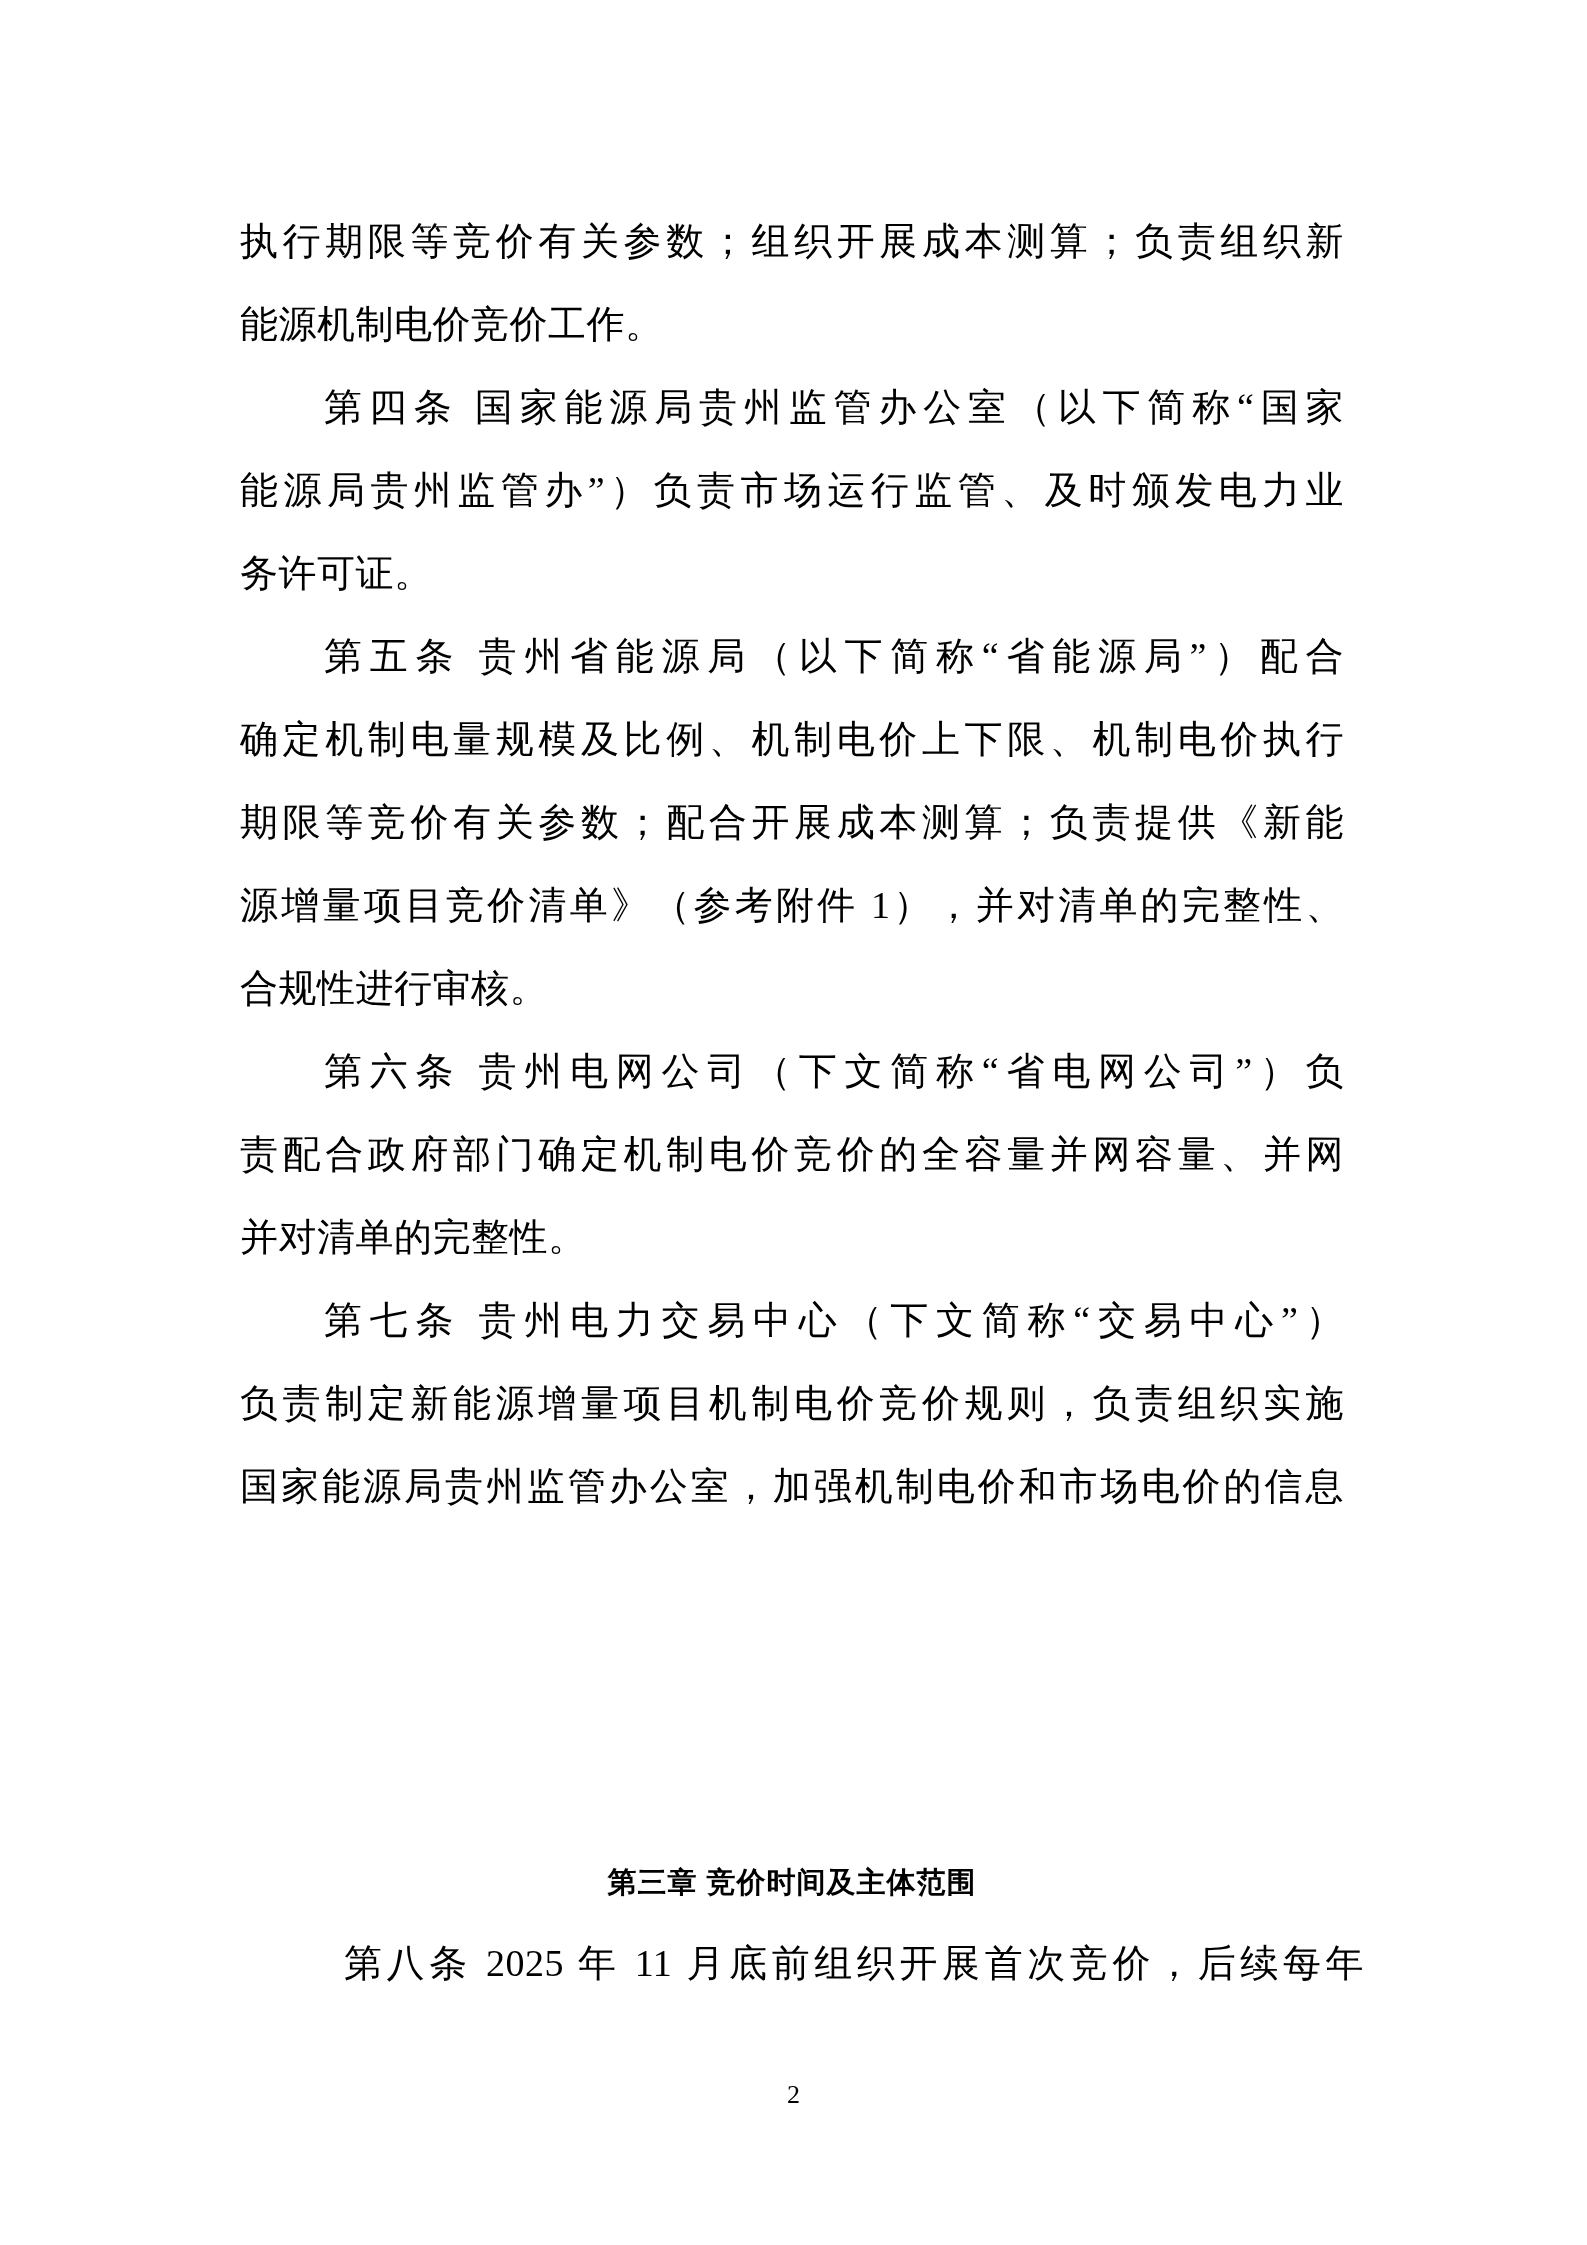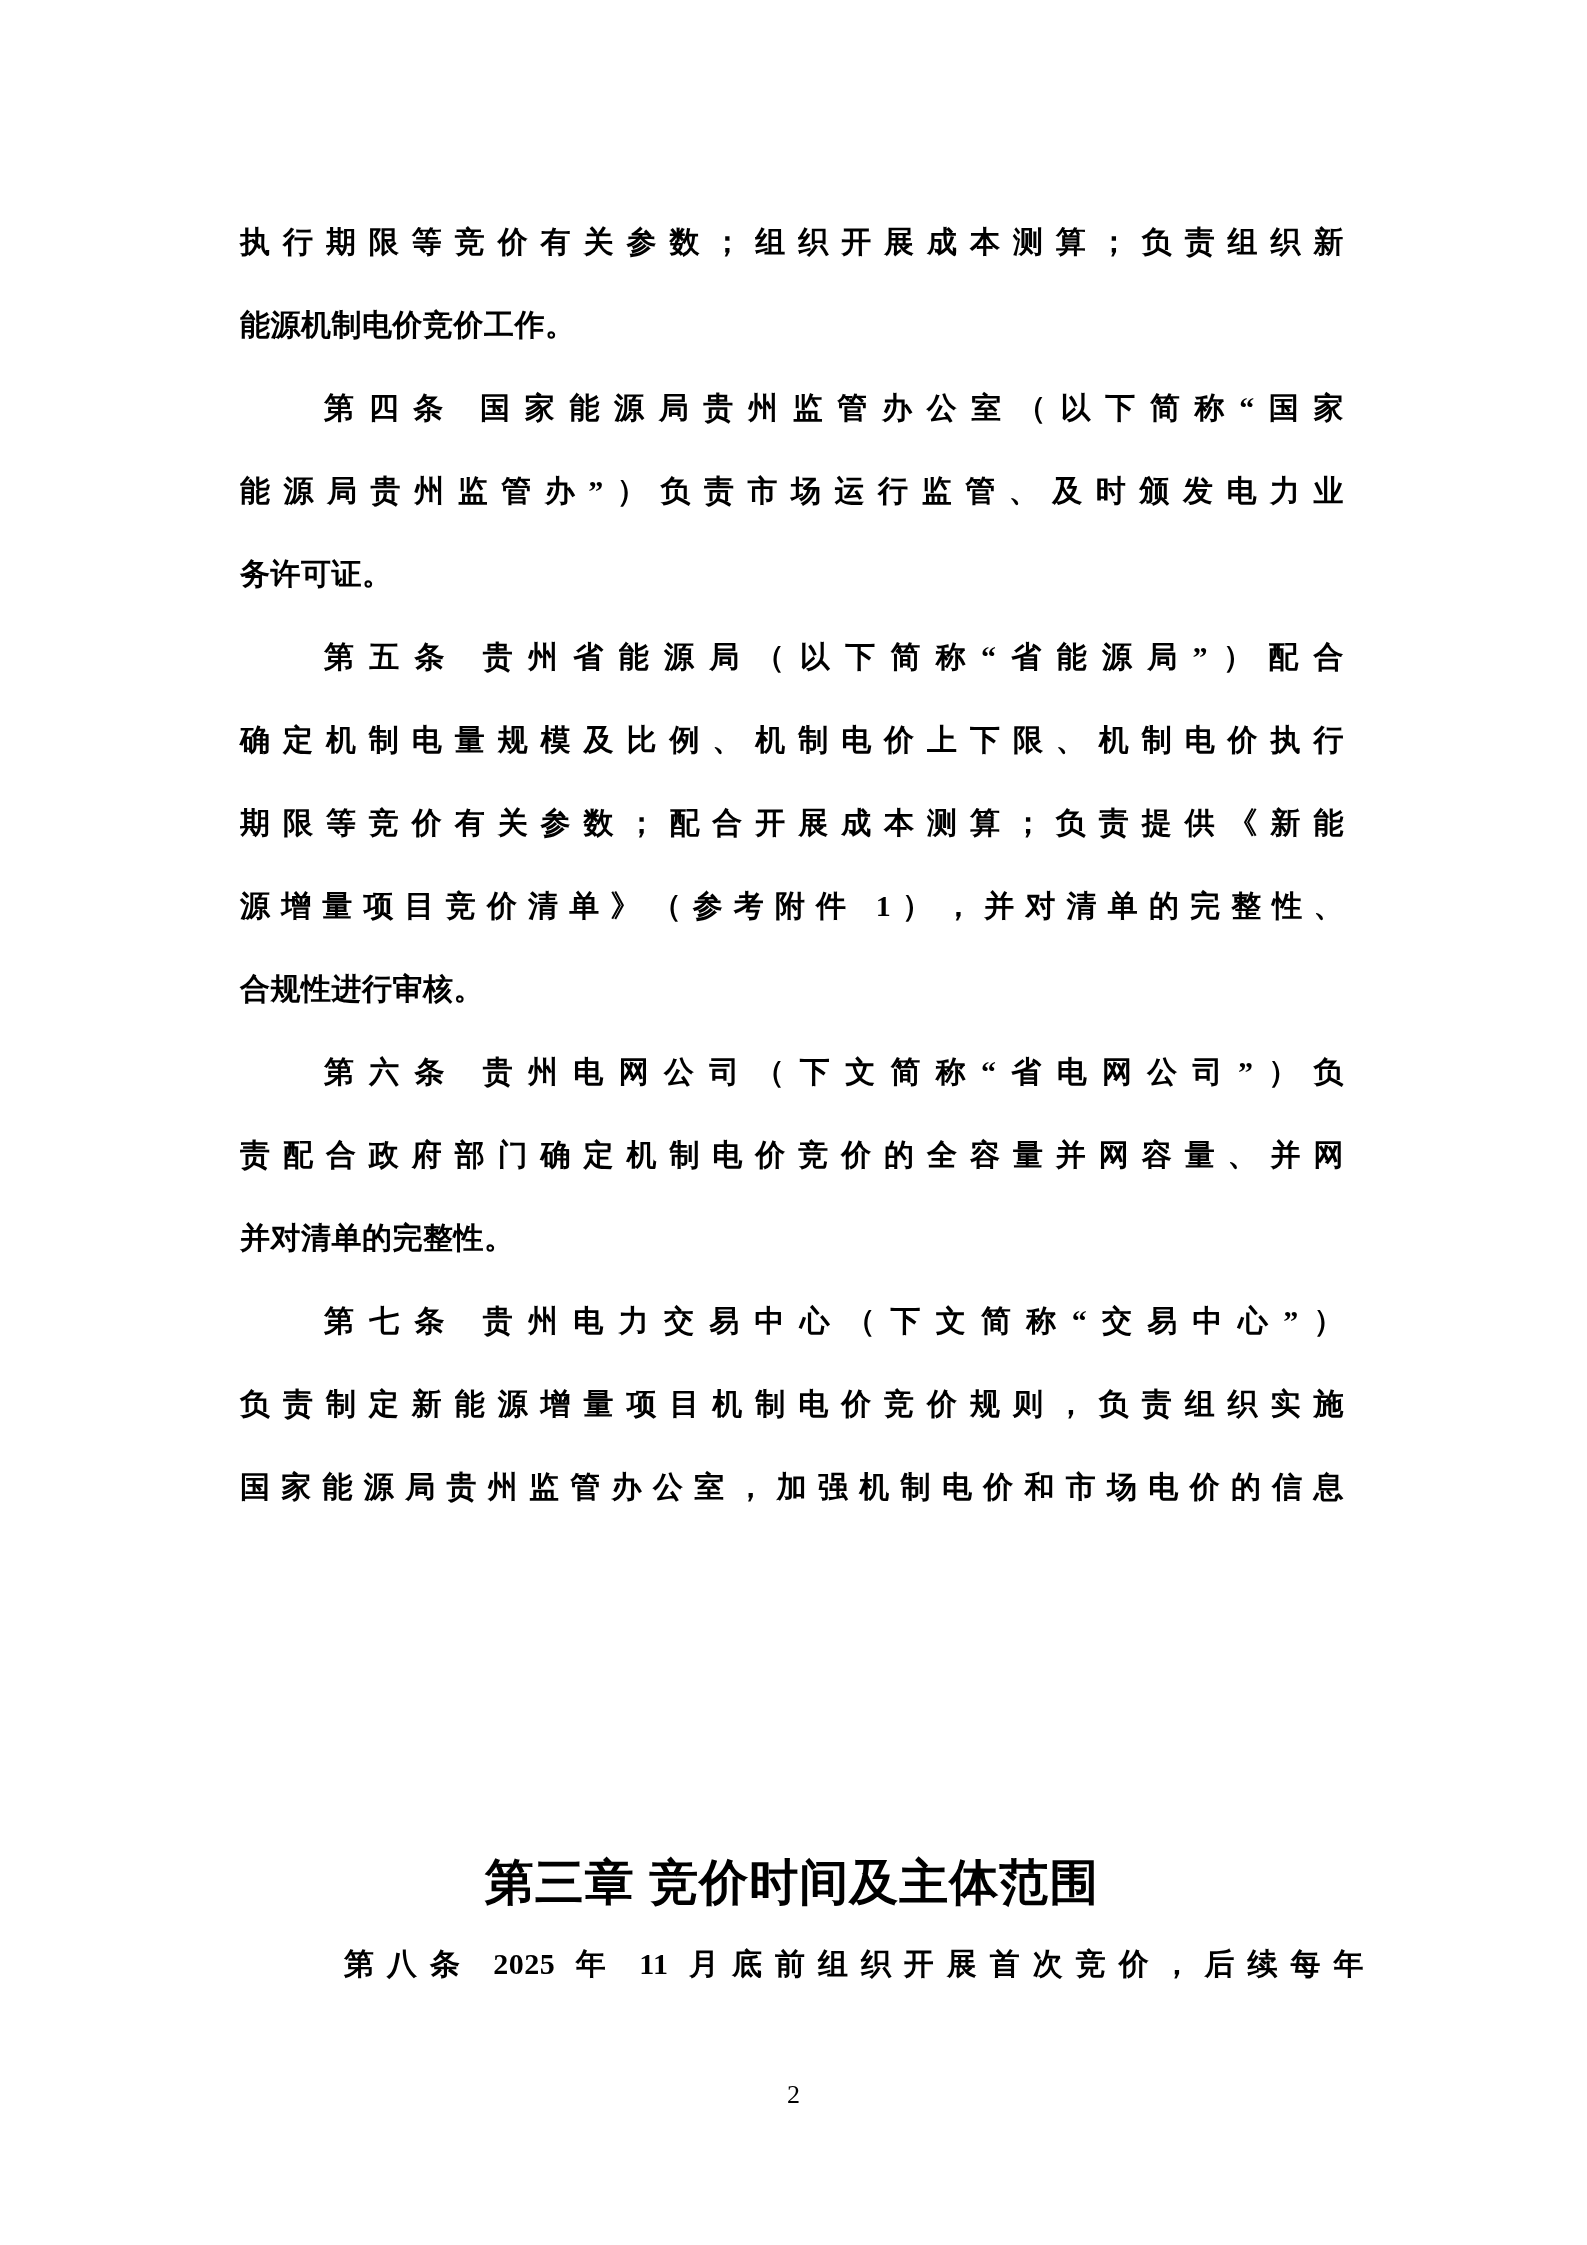--- a/index.html
+++ b/index.html
@@ -18,47 +18,46 @@
     font-family: "Liberation Serif", "DejaVu Serif", serif;
     overflow: hidden;
   }
   .body-text {
     position: absolute;
     left: 240px;
     top: 200px;
     width: 1104px;
   }
   .line {
-    font-size: 30px;
+    font-size: 38px;
     line-height: 83px;
     height: 83px;
     text-align: justify;
     text-align-last: justify;
     text-justify: inter-character;
     letter-spacing: 0.5px;
-    font-weight: bold;
   }
   .line.end {
     text-align: left;
     text-align-last: left;
   }
   .line.indent {
     text-indent: 84px;
   }
   .chapter-heading {
     position: absolute;
     left: 240px;
     top: 1841px;
     width: 1104px;
     height: 83px;
     line-height: 83px;
     text-align: center;
     font-family: "Liberation Sans", "DejaVu Sans", sans-serif;
     font-weight: bold;
-    font-size: 49px;
+    font-size: 29px;
     letter-spacing: 1px;
   }
   .article-line {
     position: absolute;
     left: 244px;
     top: 1922px;
     width: 1104px;
     margin-left: 16px;
   }
   .page-number {

